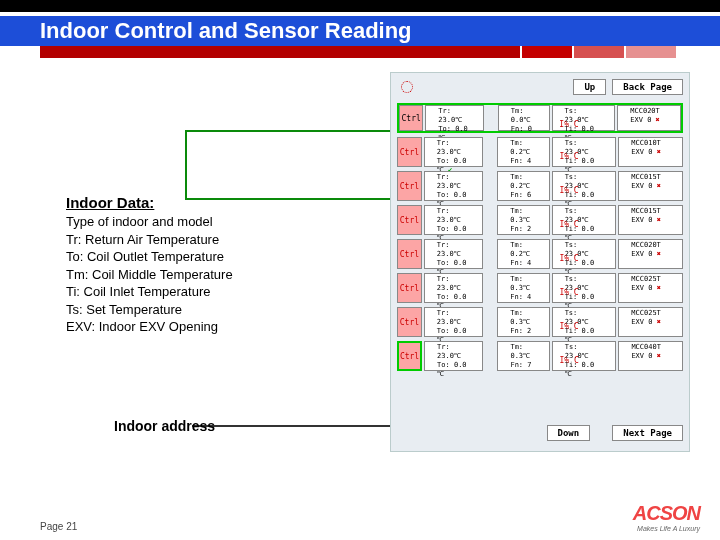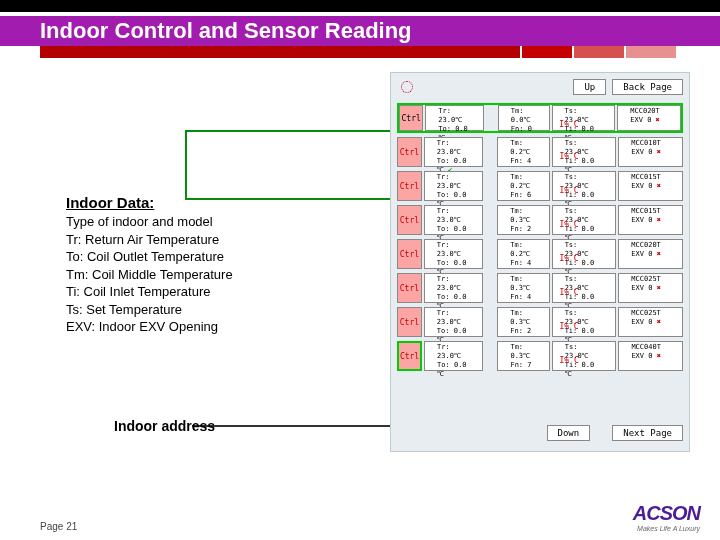--- a/index.html
+++ b/index.html
@@ -1,46 +1,46 @@
 <!DOCTYPE html>
 <html><head>
 <meta charset="utf-8">
 <style>
   * { box-sizing: border-box; margin: 0; padding: 0; }
   body { width: 720px; height: 540px; background: #fff; font-family: Arial, sans-serif; position: relative; overflow: hidden; }
   .top-black { position: absolute; top: 0; left: 0; width: 720px; height: 12px; background: #000; }
   .white-gap { position: absolute; top: 12px; left: 0; width: 720px; height: 4px; background: #fff; }
-  .title-bar { position: absolute; top: 16px; left: 0; width: 720px; height: 30px; background: #a21caf; color: #fff; font-size: 22px; font-weight: bold; padding-left: 40px; display: flex; align-items: center; }
+  .title-bar { position: absolute; top: 16px; left: 0; width: 720px; height: 30px; background: #1d4ed8; color: #fff; font-size: 22px; font-weight: bold; padding-left: 40px; display: flex; align-items: center; }
   .red-band { position: absolute; top: 46px; left: 40px; width: 660px; height: 12px; display: flex; }
   .red-seg { height: 12px; margin-right: 2px; }
   .seg1 { width: 480px; background: #b30000; }
   .seg2 { width: 50px; background: #c40000; }
   .seg3 { width: 50px; background: #d65050; }
   .seg4 { width: 50px; background: #e69090; }
   .screen-panel { position: absolute; top: 72px; left: 390px; width: 300px; height: 380px; background: #e8edf2; border: 1px solid #bcc; }
   .panel-top { display: flex; justify-content: flex-end; gap: 6px; padding: 6px; align-items: center; }
   .gear { width: 12px; height: 12px; border: 1px dotted #c00; border-radius: 50%; margin-right: auto; margin-left: 4px; }
-  .btn { background: #fff; border: 1px solid #888; font-size: 9px; padding: 2px 10px; font-family: monospace; }
+  .btn { background: #fff; border: 1px solid #888; font-size: 9px; padding: 2px 10px; font-family: monospace; font-weight: bold; }
   .rows { padding: 2px 6px 0 6px; }
   .row { display: flex; align-items: stretch; height: 30px; margin-bottom: 4px; position: relative; }
   .ctrl { width: 28px; background: #fca5a5; border: 1px solid #888; font-size: 8px; font-family: monospace; display: flex; align-items: center; justify-content: center; color: #c00; }
   .ctrl.black { color: #000; }
   .cell { background: #fff; border: 1px solid #888; font-size: 7px; font-family: monospace; padding: 1px 12px; line-height: 1.3; }
   .c1 { width: 64px; margin-left: 2px; }
   .c2 { width: 56px; margin-left: 14px; position: relative; }
   .c3 { width: 70px; margin-left: 2px; }
   .c4 { width: 70px; margin-left: 2px; }
   .panel-bot { display: flex; justify-content: space-between; gap: 22px; padding: 6px; position: absolute; bottom: 4px; right: 0; }
   .label-indoor-data { position: absolute; top: 194px; left: 66px; }
   .label-indoor-data .hd { font-size: 15px; font-weight: bold; text-decoration: underline; }
   .label-indoor-data .bd { font-size: 13px; margin-top: 2px; line-height: 1.35; }
   .label-addr { position: absolute; top: 418px; left: 68px; font-size: 14px; font-weight: bold; margin-left: 46px; }
   .footer { position: absolute; bottom: 8px; left: 40px; font-size: 10px; color: #444; }
   .logo { position: absolute; bottom: 8px; right: 20px; text-align: right; }
-  .logo-main { color: #4c1d95; font-weight: bold; font-size: 20px; font-style: italic; letter-spacing: -1px; text-align: center; }
+  .logo-main { color: #ef4444; font-weight: bold; font-size: 20px; font-style: italic; letter-spacing: -1px; text-align: center; }
   .logo-sub { font-size: 7px; color: #666; font-style: italic; }
   .tick { color: #0a0; font-weight: bold; }
   .cross { color: #c00; font-weight: bold; }
   .hl-green { border: 2px solid #0c0 !important; }
   .ipc { position: absolute; right: -30px; top: 14px; font-size: 8px; color: #c00; font-family: monospace; white-space: nowrap; }
   
   .line { position: absolute; background: #0a8a0a; }
   .lineblk { position: absolute; background: #333; }
 </style>
 </head>

